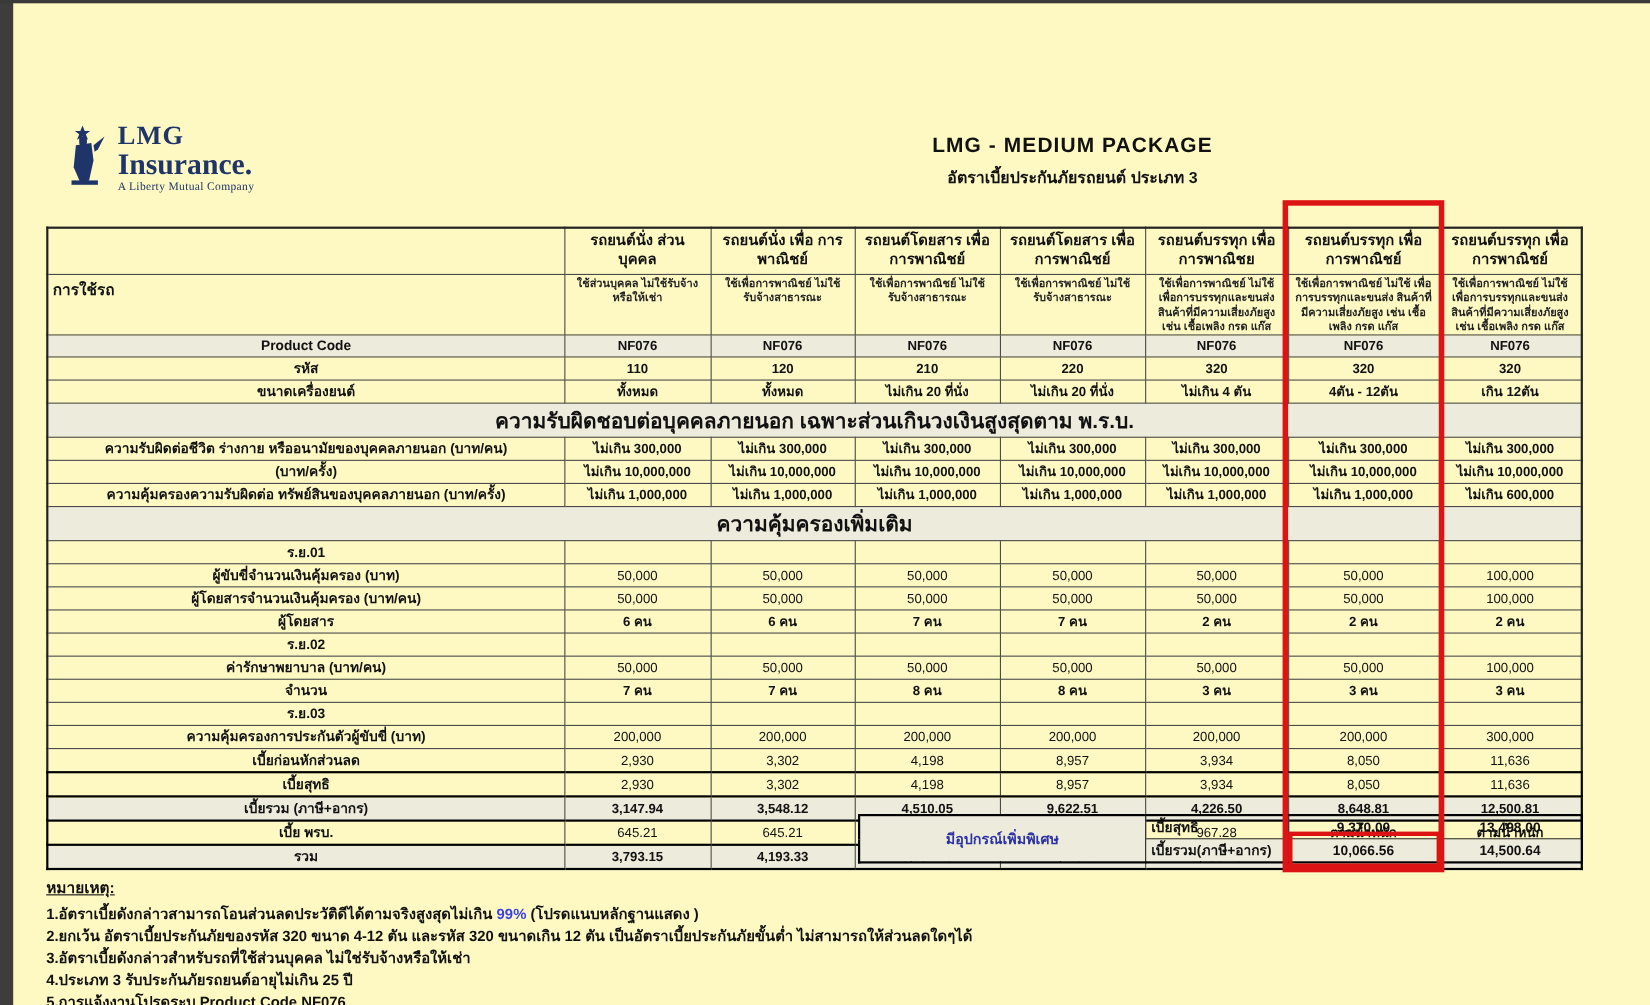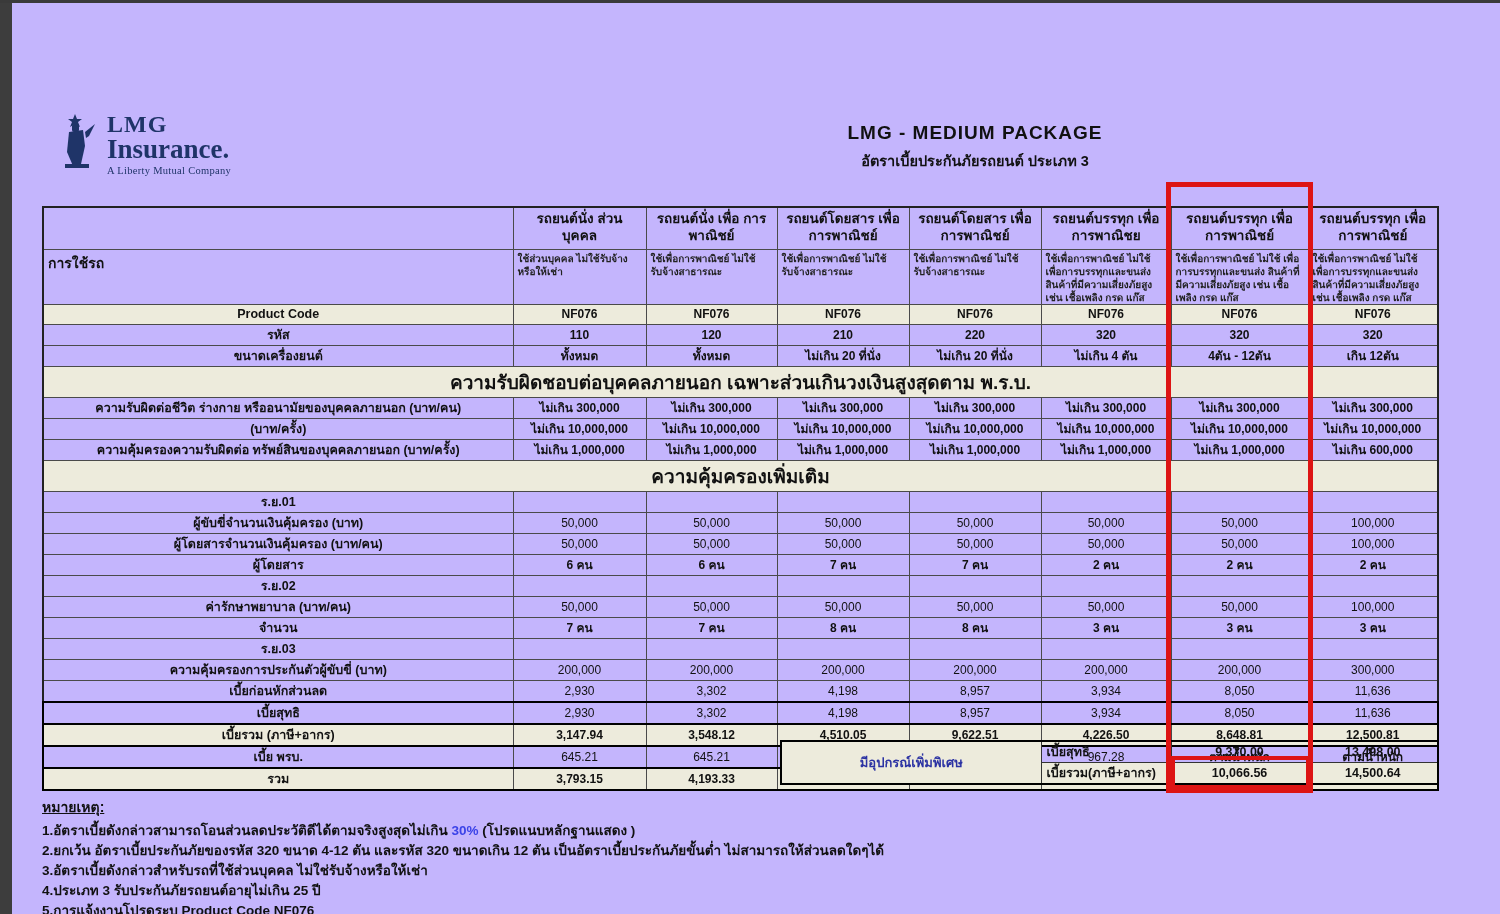--- a/index.html
+++ b/index.html
@@ -1,18 +1,18 @@
 <!DOCTYPE html>
 <html><head>
 <meta charset="utf-8">
 <style>
   * { margin:0; padding:0; box-sizing:border-box; }
   html,body { background:#ffffff; }
   body { font-family:"Liberation Sans", sans-serif; color:#111; }
-  .page { position:relative; width:1500px; height:914px; background:#c4b5fd; overflow:hidden; }
+  .page { position:relative; width:1500px; height:914px; background:#fef9c3; overflow:hidden; }
   .edge-left { position:absolute; left:0; top:0; width:12px; height:914px; background:#3d3d3d; }
   .edge-top { position:absolute; left:0; top:0; width:1500px; height:3px; background:#3a3a3a; }
 
   
   .logo { position:absolute; left:55px; top:112px; width:230px; height:70px; color:#1f3468; }
   .logo-row { display:flex; align-items:flex-start; }
   .logo-mark { width:46px; height:58px; flex:0 0 auto; }
   .logo-text { margin-left:6px; line-height:1.0; }
   .logo-lmg { font-size:24px; font-weight:bold; font-family:"Liberation Serif", serif; letter-spacing:1px; }
   .logo-ins { font-size:27px; font-weight:bold; font-family:"Liberation Serif", serif; }
@@ -20,21 +20,21 @@
 
   
   .titles { position:absolute; left:790px; top:122px; width:370px; text-align:center; }
   .title-en { font-size:19px; font-weight:bold; letter-spacing:1px; }
   .title-th { font-size:14.5px; font-weight:bold; margin-top:5px; }
 
   
   table.rate { position:absolute; left:42px; top:206px; width:1395px; border-collapse:collapse; table-layout:fixed; border:2px solid #222; }
   table.rate td, table.rate th { border:1px solid #4a4a4a; padding:0 4px; overflow:hidden; }
   table.rate .col-title { font-size:13.5px; font-weight:bold; text-align:center; vertical-align:middle; height:42px; line-height:1.25; }
-  table.rate .usage-cell { font-size:10px; font-weight:bold; color:#222; text-align:left; vertical-align:top; height:55px; line-height:1.3; padding-top:2px; }
+  table.rate .usage-cell { font-size:10px; font-weight:bold; color:#222; text-align:center; vertical-align:top; height:55px; line-height:1.3; padding-top:2px; }
   table.rate .usage-label { font-size:14px; font-weight:bold; text-align:left; vertical-align:top; padding-top:2px; }
   table.rate td.lbl { font-size:12.5px; font-weight:bold; text-align:center; white-space:nowrap; }
   table.rate td.val { font-size:12px; text-align:center; white-space:nowrap; }
   table.rate tr.body-row { height:20px; }
   table.rate tr.shaded td { background:#edebdc; }
   table.rate td.section { background:#edebdc; font-size:19px; font-weight:bold; text-align:center; }
   table.rate tr.boldvals td.val { font-weight:bold; }
   table.rate td.cellbold { font-weight:bold; }
   table.rate tr.thick td { border-top:2px solid #000; border-bottom:2px solid #000; }
   table.rate tr.thick td:first-child { border-left:2px solid #000; }
@@ -347,20 +347,20 @@
         </tr>
       </tbody>
   </table>
 
   <div class="hl-col"></div>
   <div class="hl-cell"></div>
 
   <div class="notes">
     <div class="notes-head">หมายเหตุ:</div>
     <div>
-        <div class="note-line"><span>1.อัตราเบี้ยดังกล่าวสามารถโอนส่วนลดประวัติดีได้ตามจริงสูงสุดไม่เกิน </span><span class="seg-blue">30%</span><span> (โปรดแนบหลักฐานแสดง )</span></div>
+        <div class="note-line"><span>1.อัตราเบี้ยดังกล่าวสามารถโอนส่วนลดประวัติดีได้ตามจริงสูงสุดไม่เกิน </span><span class="seg-blue">99%</span><span> (โปรดแนบหลักฐานแสดง )</span></div>
         <div class="note-line"><span>2.ยกเว้น อัตราเบี้ยประกันภัยของรหัส 320 ขนาด 4-12 ตัน และรหัส 320 ขนาดเกิน 12 ตัน เป็นอัตราเบี้ยประกันภัยขั้นต่ำ ไม่สามารถให้ส่วนลดใดๆได้</span></div>
         <div class="note-line"><span>3.อัตราเบี้ยดังกล่าวสำหรับรถที่ใช้ส่วนบุคคล ไม่ใช่รับจ้างหรือให้เช่า</span></div>
         <div class="note-line"><span>4.ประเภท 3 รับประกันภัยรถยนต์อายุไม่เกิน 25 ปี</span></div>
         <div class="note-line"><span>5.การแจ้งงานโปรดระบุ Product Code NF076</span></div>
       </div>
   </div>
 </div>
 
 </body></html>

